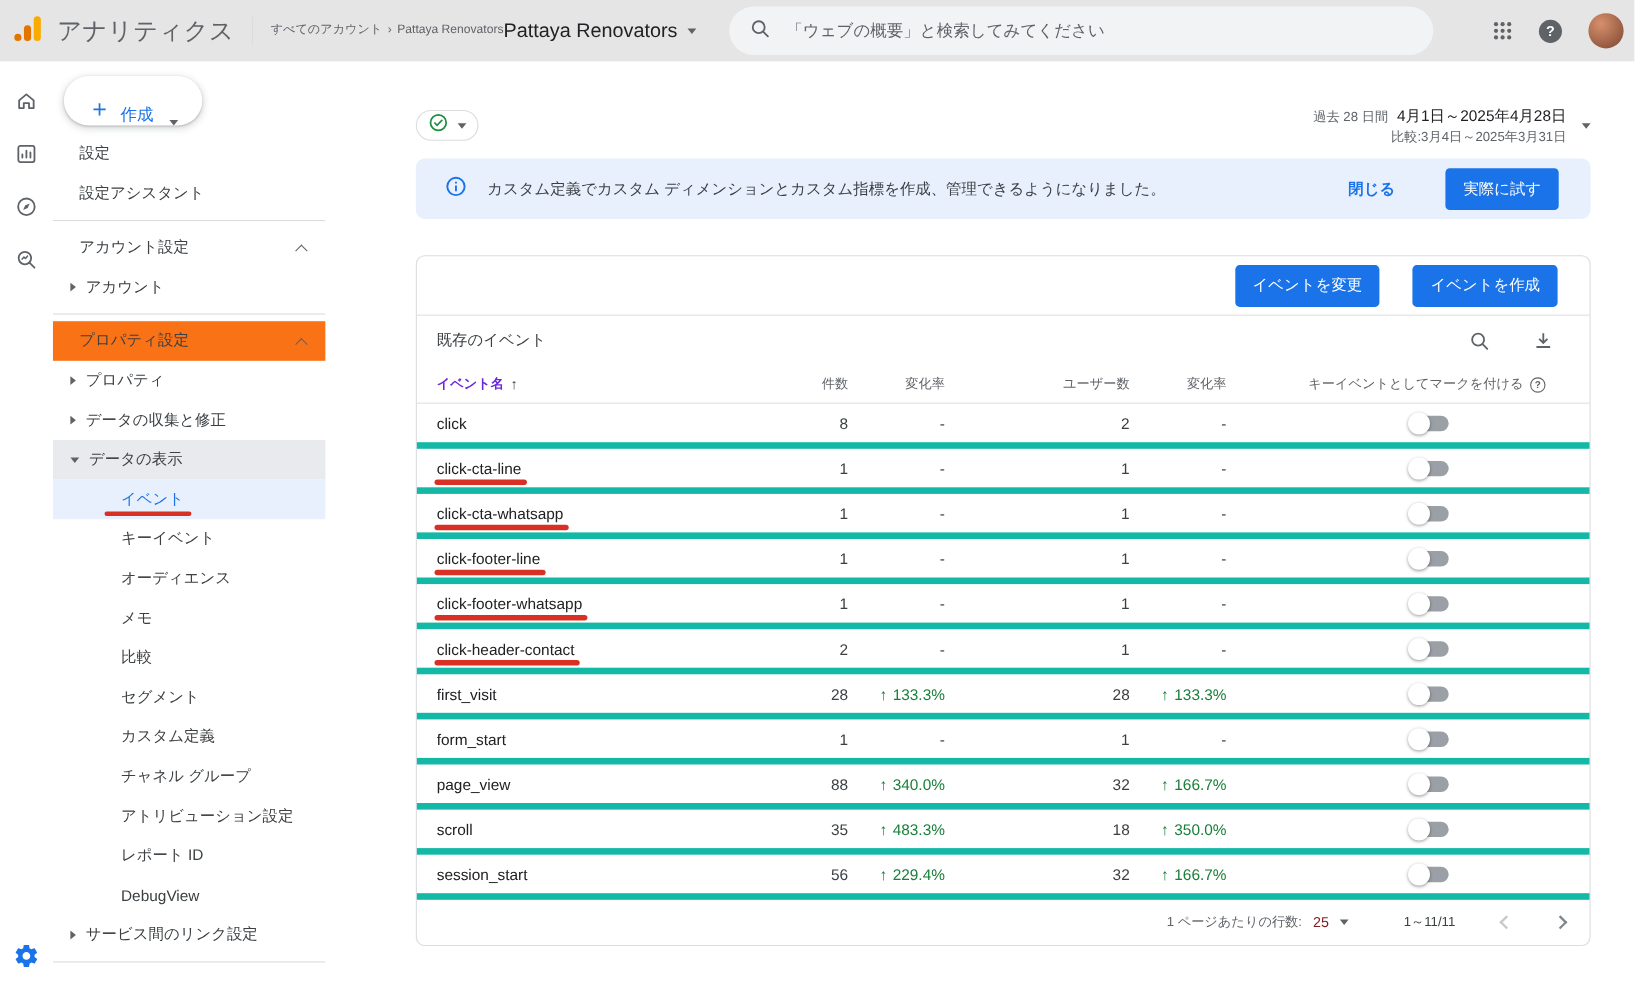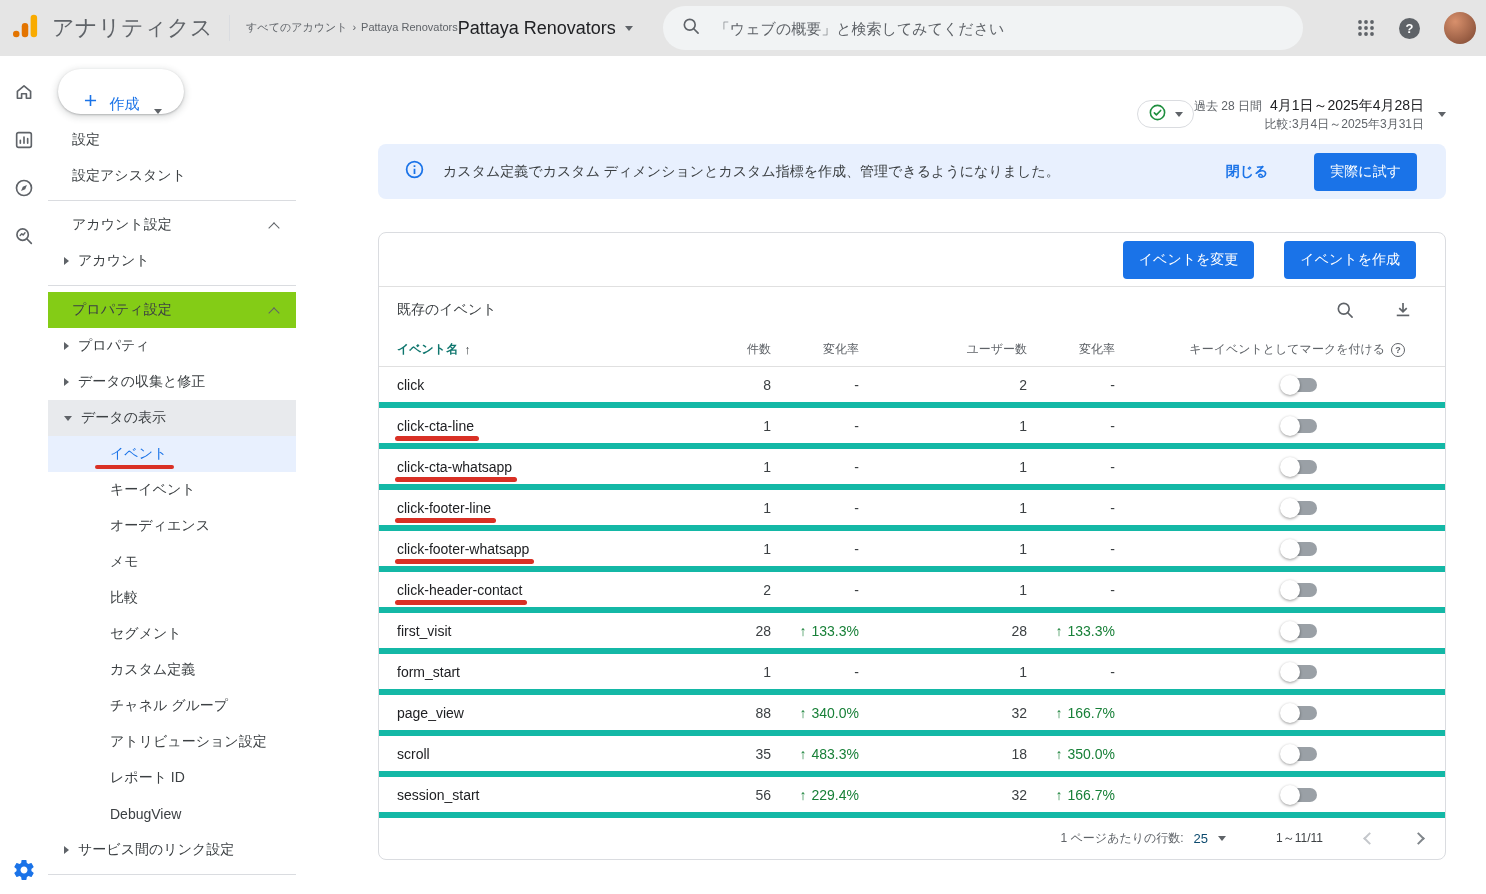--- a/index.html
+++ b/index.html
@@ -35,35 +35,35 @@
   .create-btn{margin:0 0 8px 10px;width:126px;height:45px;border-radius:23px;background:#fff;
     box-shadow:0 1px 2px rgba(60,64,67,.3),0 2px 6px 2px rgba(60,64,67,.15);
     display:flex;align-items:flex-end;justify-content:center;gap:10px;cursor:pointer}
   .create-label{color:#1a73e8;font-size:15px}
   .create-btn .caret-down{margin-left:4px}
   .nav{margin-top:8px}
   .nav-item{height:36px;display:flex;align-items:center;padding-left:24px;font-size:14px;color:#3c4043;position:relative;cursor:pointer;white-space:nowrap}
   .nav-item.type-title{cursor:default}
   .nav-item.type-expand,.nav-item.type-expanded{padding-left:16px}
   .nav-item.type-child{padding-left:62px}
-  .nav-item.shaded{background:#84cc16}
+  .nav-item.shaded{background:#f97316}
   .nav-item.type-expanded{background:#e8eaed}
   .nav-item.selected{background:#e8f0fe;color:#1a73e8}
   .tri{display:inline-block;margin-right:9px}
   .tri-right{width:0;height:0;border-top:4px solid transparent;border-bottom:4px solid transparent;border-left:5.5px solid #5f6368}
   .tri-down{width:0;height:0;border-left:4px solid transparent;border-right:4px solid transparent;border-top:5.5px solid #5f6368}
   .chev-up{position:absolute;right:18px;top:17px;width:8px;height:8px;border-top:1.8px solid #5f6368;border-right:1.8px solid #5f6368;transform:rotate(-45deg)}
   .nav-divider{height:1px;background:#dadce0;margin:6px 0}
   .nav-label{position:relative;display:inline-block}
   .red-underline{position:absolute;left:-2px;right:-5px;bottom:-7px;height:4.5px;background:#d93025;border-radius:3px}
   .sidebar-underline{left:-15px;right:-7px;bottom:-6px}
 
   
   .main{grid-row:2;grid-column:3;padding:0 40px 0 82px;background:#fff;overflow:hidden}
-  .controls-row{margin-top:40px;height:36px;display:flex;align-items:center;justify-content:flex-end}
+  .controls-row{margin-top:40px;height:36px;display:flex;align-items:center;justify-content:space-between}
   .filter-chip{height:28px;border:1px solid #dadce0;border-radius:14px;display:inline-flex;align-items:center;gap:8px;padding:0 10px;cursor:pointer}
   .date-area{display:flex;align-items:center;gap:14px;cursor:pointer}
   .date-lines{text-align:right;line-height:1.45}
   .date-l1{font-size:14px;color:#202124}
   .date-period{font-size:12px;color:#5f6368;margin-right:8px}
   .date-l2{font-size:12px;color:#5f6368}
 
   .banner{margin-top:12px;height:55px;background:#e8f0fe;border-radius:8px;display:flex;align-items:center;padding:0 29px 0 26px}
   .banner-text{font-size:14px;color:#3c4043;margin-left:18px}
   .banner-dismiss{margin-left:auto;margin-right:46px;color:#1a73e8;font-size:14px;font-weight:bold;cursor:pointer;white-space:nowrap}
@@ -80,35 +80,35 @@
   .thead{height:34px;border-bottom:1px solid #e0e0e0;font-size:12px;color:#5f6368}
   .trow{height:41px;border-bottom:6px solid #14b8a6;font-size:14px}
   .cell{flex:0 0 auto}
   .c-name{width:300px;padding-left:18px;text-align:left}
   .c-count{width:92px;text-align:right}
   .c-change{width:88px;text-align:right}
   .c-users{width:168px;text-align:right}
   .c-uchange{width:88px;text-align:right}
   .c-key{flex:1;display:flex;align-items:center}
   .thead .c-key{justify-content:flex-end;padding-right:40px;gap:6px}
-  .th-name{color:#0f766e;font-weight:bold;display:inline-flex;align-items:center;gap:6px;cursor:pointer}
+  .th-name{color:#6d28d9;font-weight:bold;display:inline-flex;align-items:center;gap:6px;cursor:pointer}
   .sort-arrow::after{content:"↑";font-size:13px;color:#3c4043}
   .qmark{width:14px;height:14px;border:1.2px solid #5f6368;border-radius:50%;display:inline-flex;align-items:center;justify-content:center;cursor:pointer}
   .qmark::after{content:"?";font-size:9px;color:#5f6368;font-weight:bold}
   .ev-name{color:#202124;position:relative;display:inline-block}
   .num{color:#3c4043}
   .dash{color:#3c4043}
   .pct-up{color:#188038}
   .pct-up::before{content:"↑";margin-right:5px;font-weight:bold}
   .toggle{position:relative;width:34px;height:14px;margin-left:168px;cursor:pointer}
   .toggle .track{position:absolute;inset:0;border-radius:7px;background:#9aa0a6}
   .toggle .thumb{position:absolute;left:-3px;top:-3px;width:20px;height:20px;border-radius:50%;background:#fff;box-shadow:0 1px 3px rgba(0,0,0,.4)}
 
   .tfoot{height:41px;display:flex;align-items:center;justify-content:flex-end;padding-right:22px;font-size:12px;color:#5f6368}
-  .rpp{display:inline-flex;align-items:center;gap:10px;margin-left:10px;font-size:13px;color:#0c4a6e;cursor:pointer}
+  .rpp{display:inline-flex;align-items:center;gap:10px;margin-left:10px;font-size:13px;color:#7f1d1d;cursor:pointer}
   .tf-range{margin-left:50px;color:#3c4043}
   .chev{width:9px;height:9px;display:inline-block;cursor:pointer}
   .chev-left{margin-left:42px;border-left:2px solid #c4c7cb;border-bottom:2px solid #c4c7cb;transform:rotate(45deg)}
   .chev-right{margin-left:40px;border-right:2px solid #80868b;border-top:2px solid #80868b;transform:rotate(45deg)}
 </style>
 </head>
 <body>
 
 <header class="topbar">
   <div class="logo-wrap">

